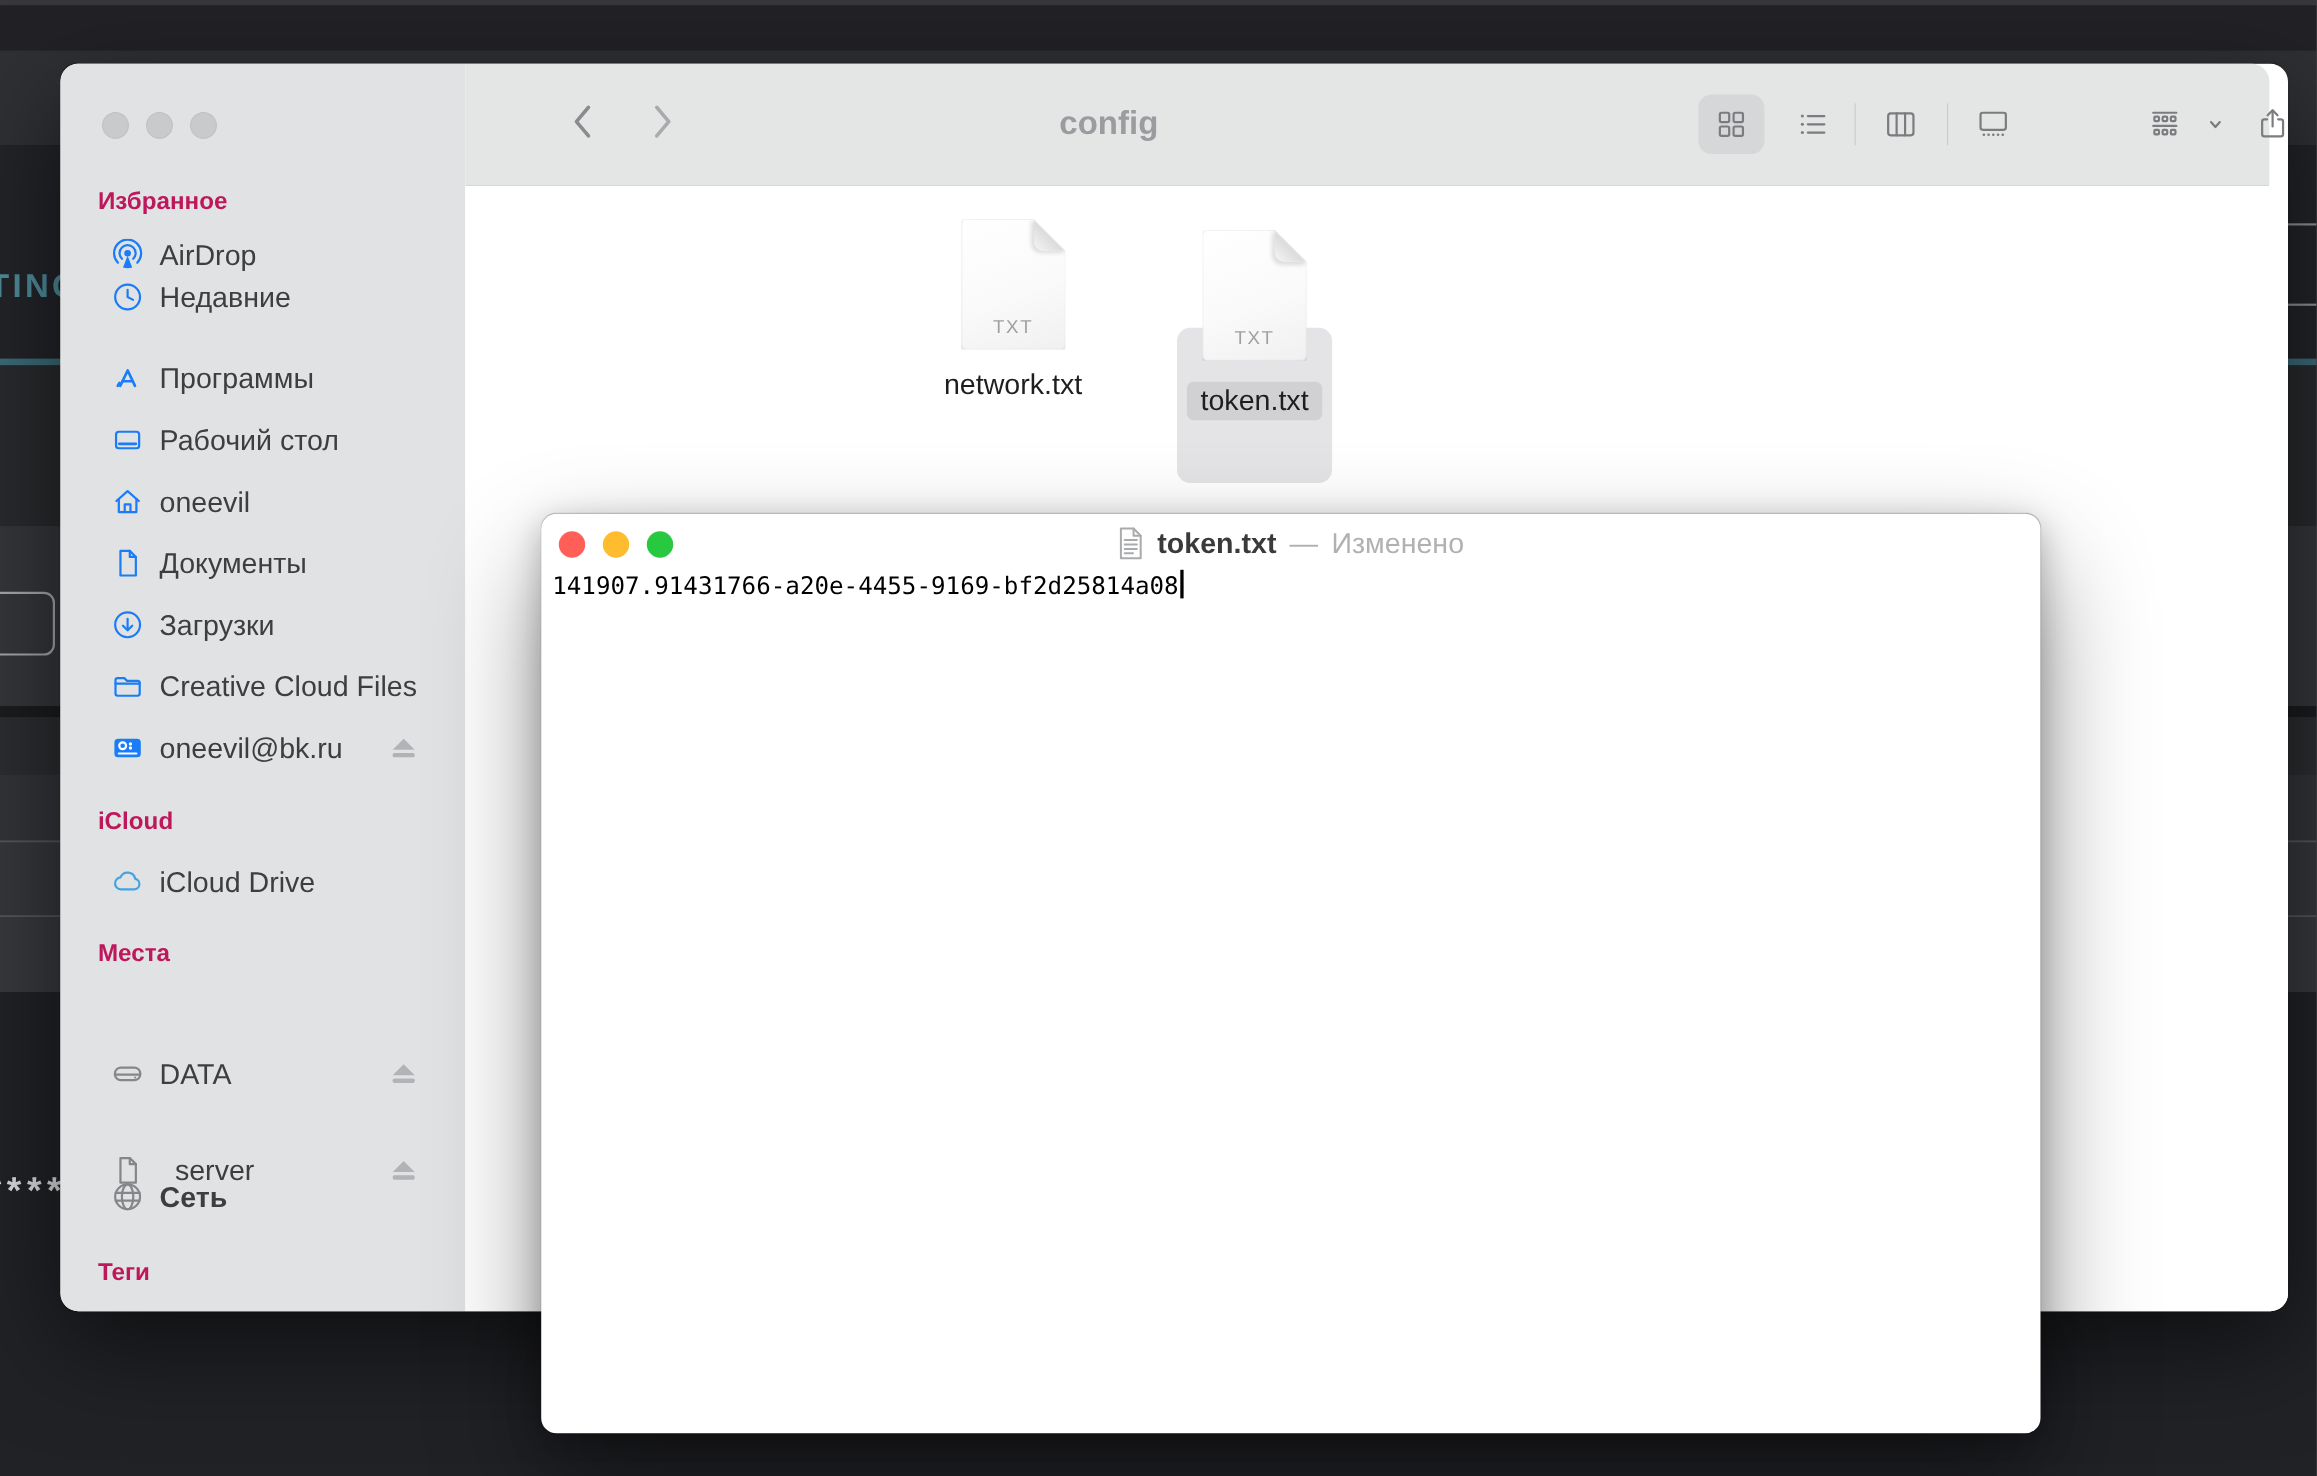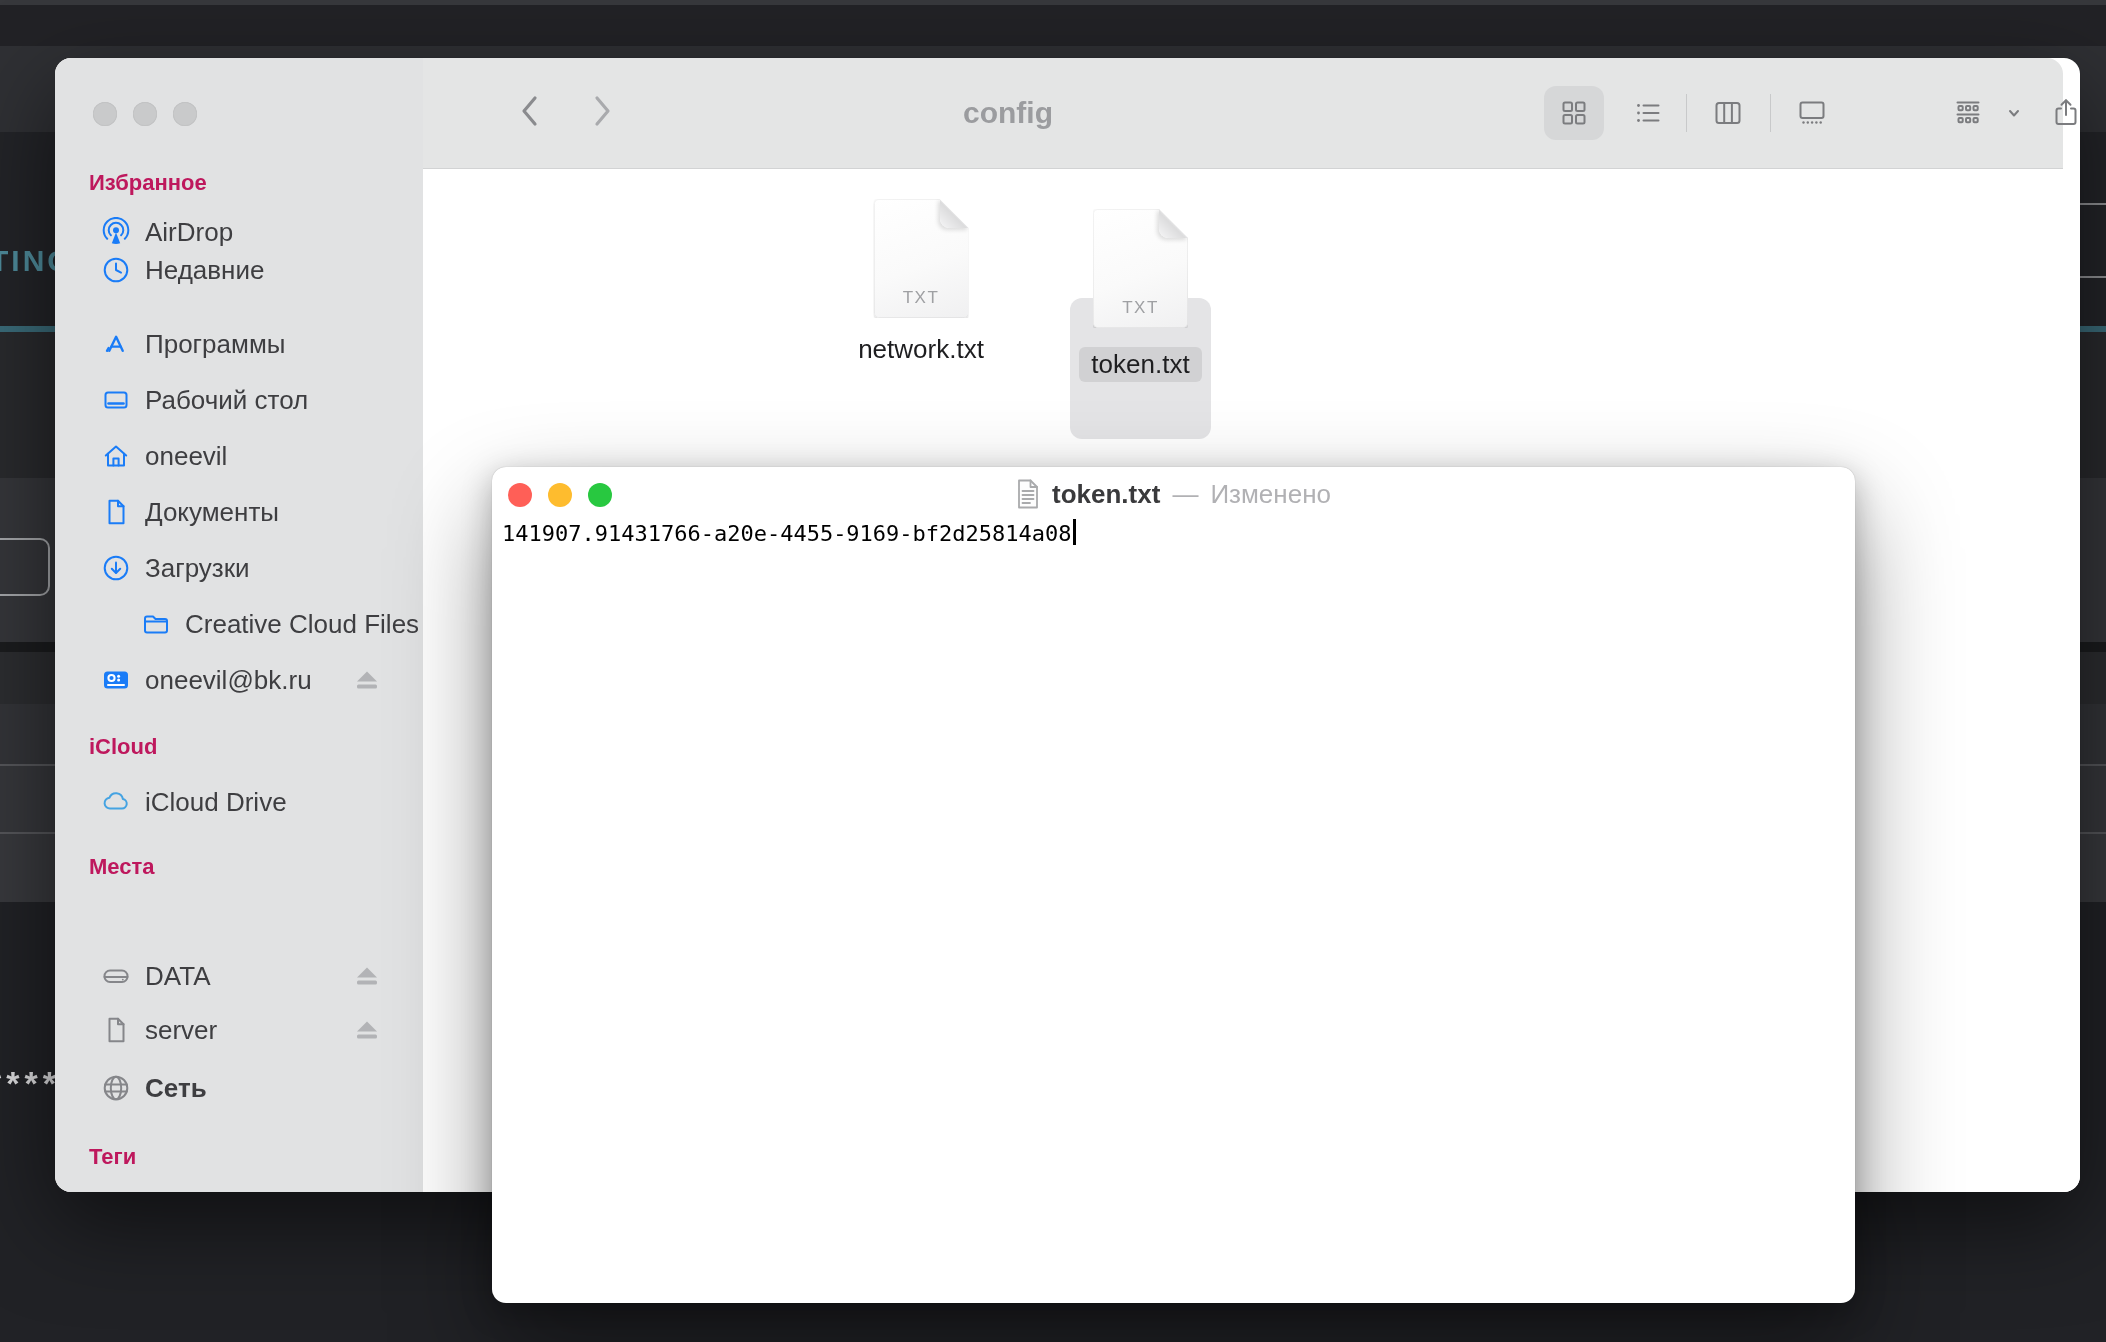--- a/index.html
+++ b/index.html
@@ -172,21 +172,21 @@
 
       <div class="srow" style="top:482px;">
         <svg class="sic icon-blue" width="30" height="30" viewBox="0 0 30 30">
           <circle cx="15" cy="15" r="11.3"></circle>
             <path d="M15 9.5 V19.5"></path>
             <path d="M10.8 15.8 L15 20 L19.2 15.8"></path>
         </svg>
         <span class="slabel">Загрузки</span>
       </div>
 
-      <div class="srow" style="top:538px;padding-left:40px;">
+      <div class="srow" style="top:538px;">
         <svg class="sic icon-blue" width="30" height="30" viewBox="0 0 30 30">
           <path d="M4 10 V21.5 a2 2 0 0 0 2 2 H24 a2 2 0 0 0 2 -2 V12 a2 2 0 0 0 -2 -2 H14.5 L12 7.5 H6 a2 2 0 0 0 -2 2 Z"></path>
           <path d="M4 12.5 H26"></path>
         </svg>
         <span class="slabel">Creative Cloud Files</span>
       </div>
 
       <div class="srow" style="top:594px;">
         <svg class="sic icon-blue" width="30" height="30" viewBox="0 0 30 30">
           <rect x="3" y="6.5" width="24" height="17" rx="3.5" fill="currentColor" stroke="none"></rect>
@@ -214,21 +214,21 @@
       <div class="srow" style="top:890px;">
         <svg class="sic icon-gray" width="30" height="30" viewBox="0 0 30 30">
           <rect x="3.5" y="9.5" width="23" height="11.5" rx="5.5"></rect>
             <path d="M3.5 16 H26.5"></path>
             <circle cx="21.8" cy="18.6" r="0.9" fill="currentColor" stroke="none"></circle>
         </svg>
         <span class="slabel">DATA</span>
         <span class="eject"></span>
       </div>
 
-      <div class="srow" style="top:944px;">
+      <div class="srow" style="top:978px;gap:14px;">
         <svg class="sic icon-gray" width="30" height="30" viewBox="0 0 30 30">
           <path d="M8.5 3.8 H17 L22.5 9.3 V26.2 H8.5 Z"></path>
             <path d="M17 3.8 V9.3 H22.5"></path>
         </svg>
         <span class="slabel">server</span>
         <span class="eject"></span>
       </div>
 
       <div class="srow" style="top:1002px;font-weight:bold;">
         <svg class="sic icon-gray" width="30" height="30" viewBox="0 0 30 30">

